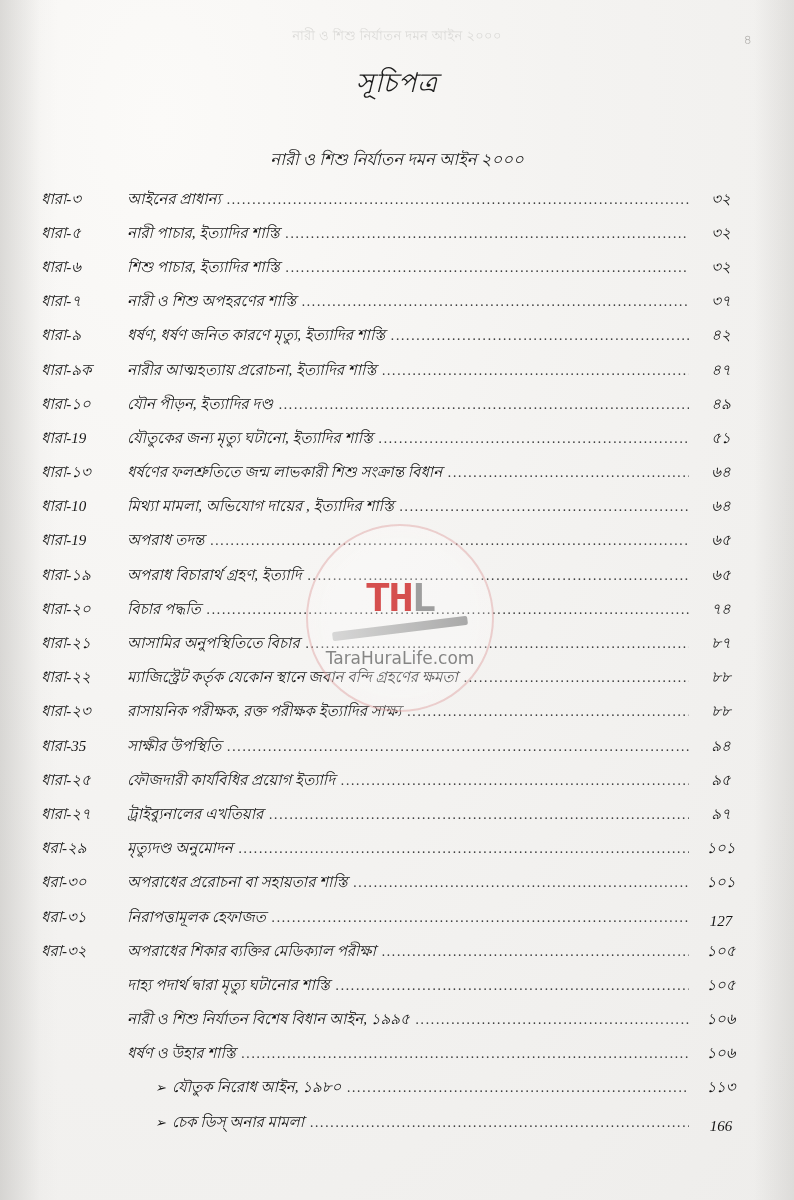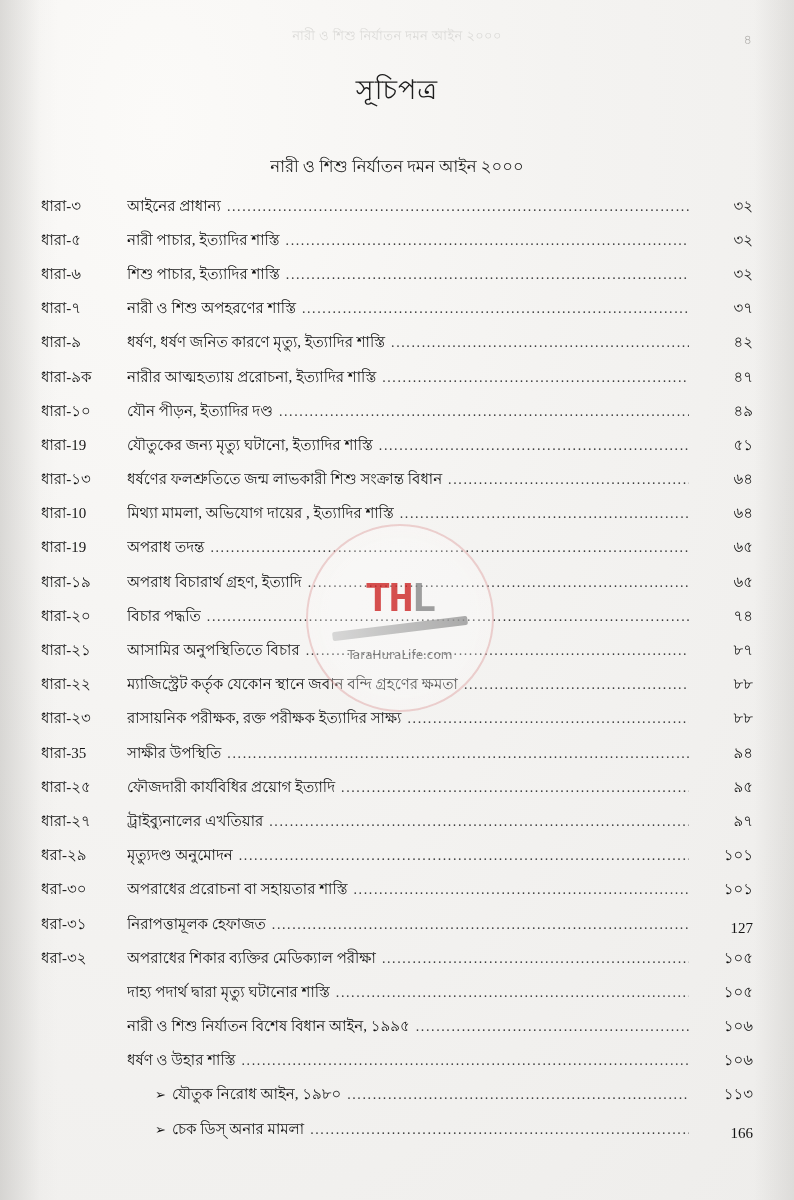--- a/index.html
+++ b/index.html
@@ -54,21 +54,22 @@
     top: 30px;
     right: 42px;
     font-size: 13px;
     color: rgba(90,88,85,0.45);
   }
 
   .content {
     position: absolute;
     left: 0;
     right: 0;
-    top: 7px;
+    top: 0;
+    font-style: italic;
   }
   .doc-title {
     text-align: center;
     font-size: 27px;
     color: #1d1d1d;
     margin-top: 62px;
     letter-spacing: 1px;
   }
   .section-title {
     text-align: center;
@@ -106,21 +107,21 @@
     background: transparent;
     padding-right: 6px;
   }
   td.col-title .dots {
     color: #3a3a3a;
     letter-spacing: 1.6px;
     font-size: 14px;
   }
   td.col-page {
     width: 64px;
-    text-align: right;
+    text-align: center;
     padding-left: 18px;
     font-size: 15px;
   }
   tr.indented td.col-title {
     padding-left: 28px;
   }
   .bullet {
     margin-right: 6px;
     font-size: 13px;
   }
@@ -168,21 +169,21 @@
     transform: rotate(-7deg);
     border-radius: 2px;
   }
   .watermark .caption {
     position: absolute;
     left: 0;
     right: 0;
     top: 124px;
     text-align: center;
     font-family: "DejaVu Sans", sans-serif;
-    font-size: 12px;
+    font-size: 17px;
     color: #6d6d6d;
   }
 </style>
 </head>
 <body>
 
 <div class="page">
 
   <div class="bleed">
     <div class="l1">নারী ও শিশু নির্যাতন দমন আইন ২০০০</div>

